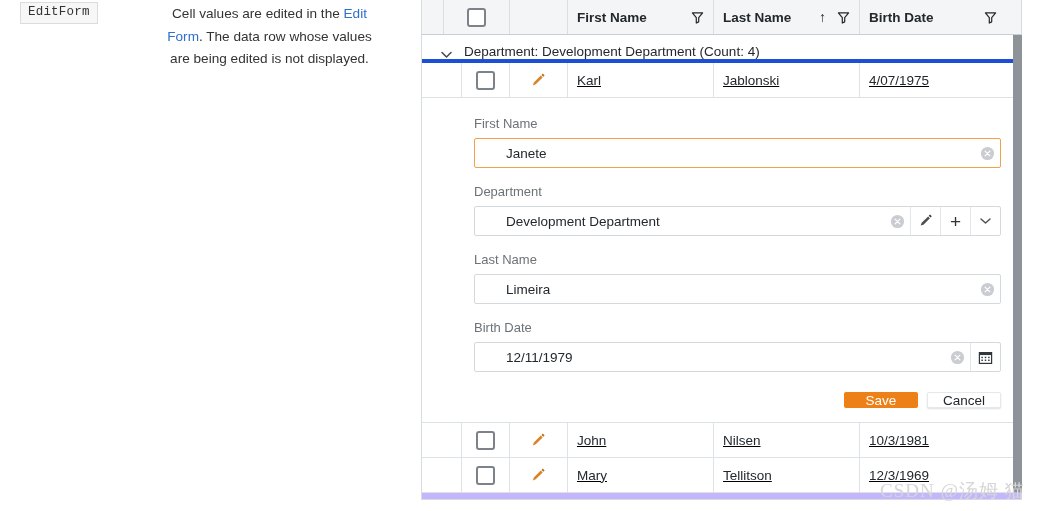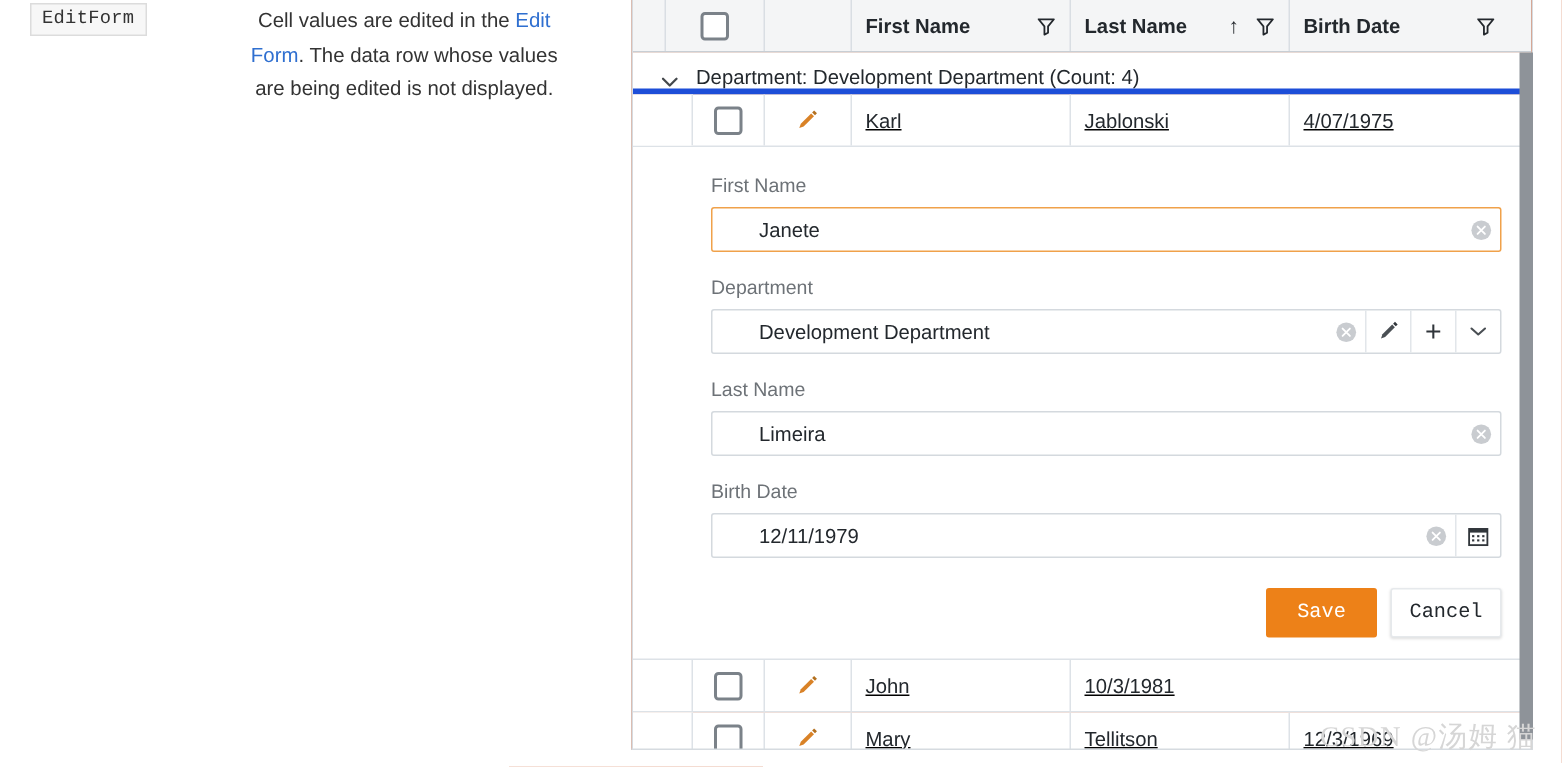--- a/index.html
+++ b/index.html
@@ -49,21 +49,21 @@
     color: #2f6fd0;
     text-decoration: none;
   }
 
   
   .grid {
     position: absolute;
     left: 421px; top: 0;
     width: 601px;
     height: 500px;
-    background: #c2410c;
+    background: #c4b5fd;
     border-left: 1px solid #d6dbe0;
     border-right: 1px solid #d6dbe0;
     box-sizing: border-box;
     overflow: hidden;
   }
   .grid-header {
     display: flex;
     height: 35px;
     background: #f4f5f6;
     border-bottom: 1px solid #c8ced4;
@@ -215,25 +215,25 @@
 
   .form-actions {
     display: flex;
     justify-content: flex-end;
     align-items: center;
     gap: 9px;
     margin-top: 20px;
     padding-right: 0px;
   }
   .btn {
-    height: 33px;
+    height: 16px;
     min-width: 74px;
     border: none;
     border-radius: 2px;
-    font-family: Liberation Mono, monospace;
+    font-family: Liberation Sans, sans-serif;
     font-size: 13.5px;
     cursor: pointer;
     padding: 0 0;
     box-sizing: border-box;
   }
   .btn-save {
     background: #ed8118;
     color: #ffffff;
   }
   .btn-cancel {
@@ -446,20 +446,21 @@
         </div>
         <div class="cell edit">
           <span class="pencil">
             <svg width="17" height="17" viewBox="0 0 18 18">
                 <path d="M3 14.2l1.1-3.1 7.3-7.3 2 2-7.3 7.3z" fill="#d98227"></path>
                 <path d="M12.1 3.1l1.4-1.4 2 2-1.4 1.4z" fill="#b3701f"></path>
               </svg>
           </span>
         </div>
         <div class="cell fname">John</div>
+        <div class="cell lname">Nilsen</div>
         <div class="cell bdate">10/3/1981</div>
       </div>
 
       <div class="row">
         <div class="cell indent"></div>
         <div class="cell sel">
           <span class="chk"></span>
         </div>
         <div class="cell edit">
           <span class="pencil">

